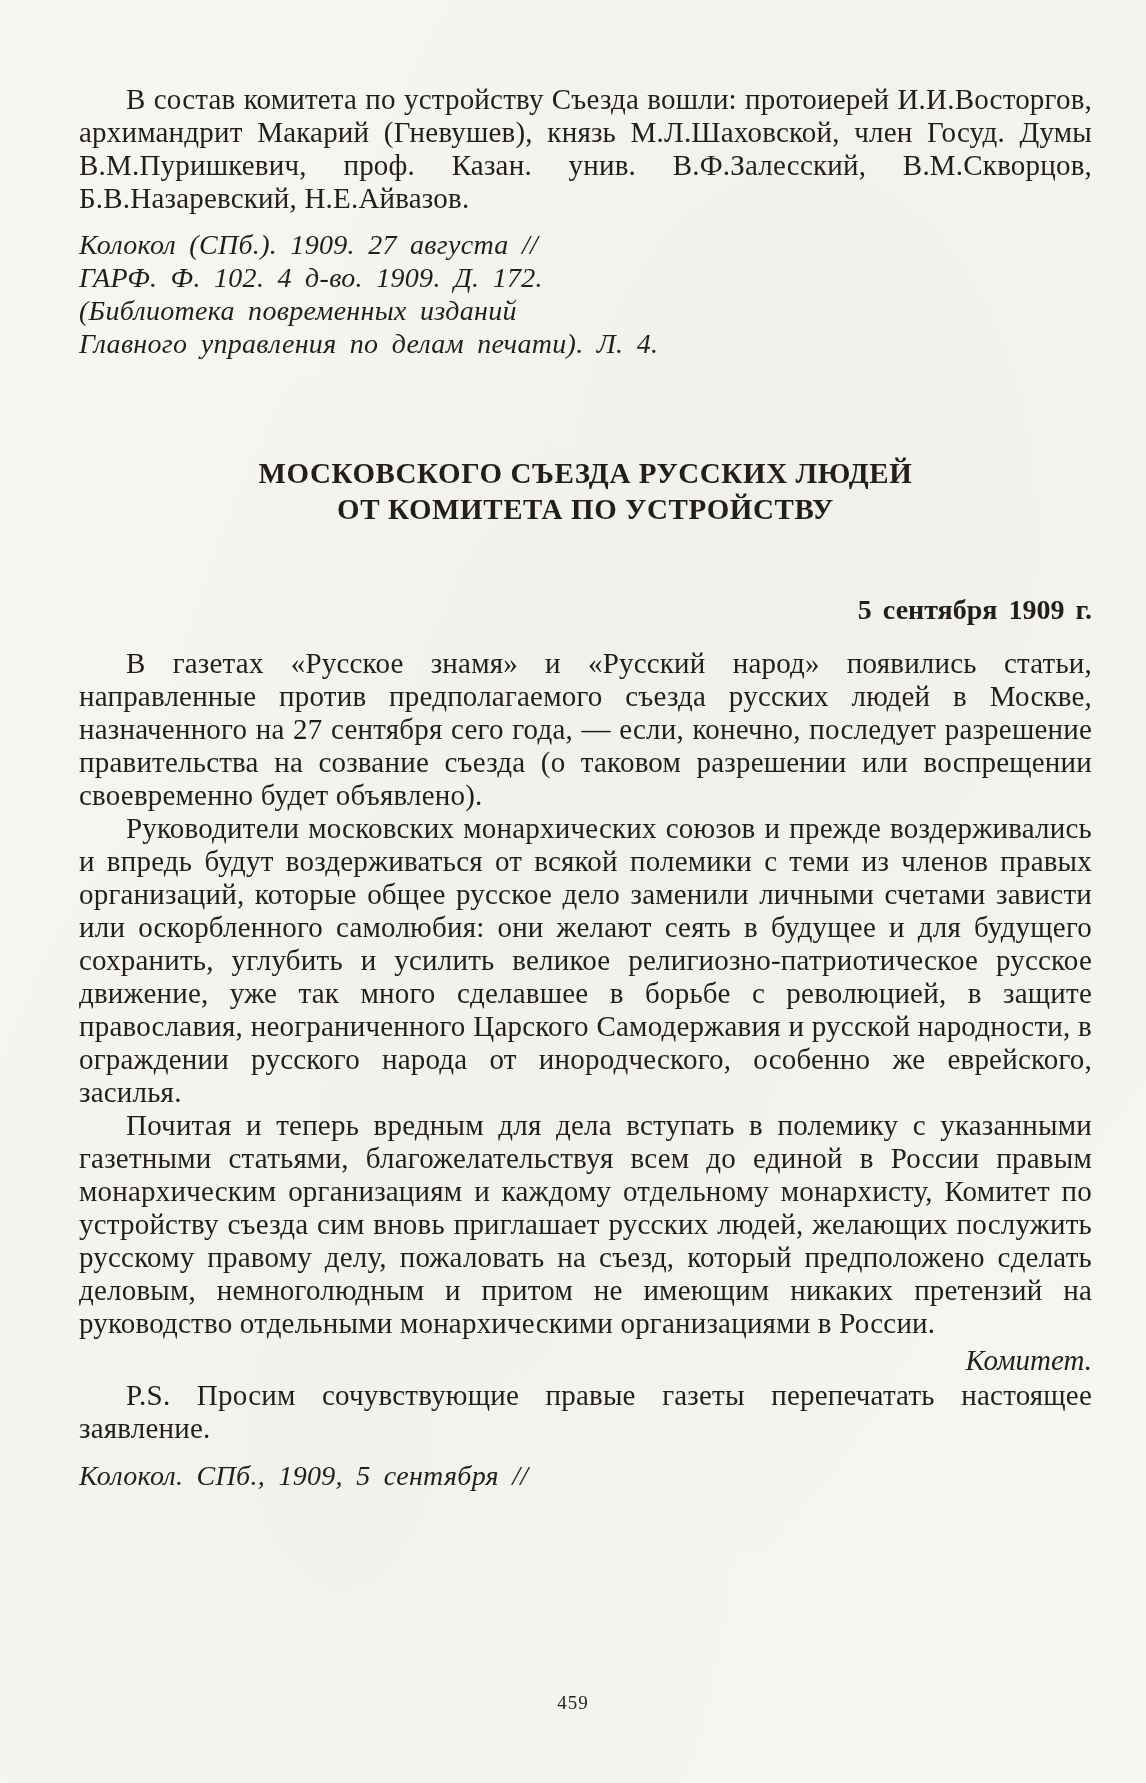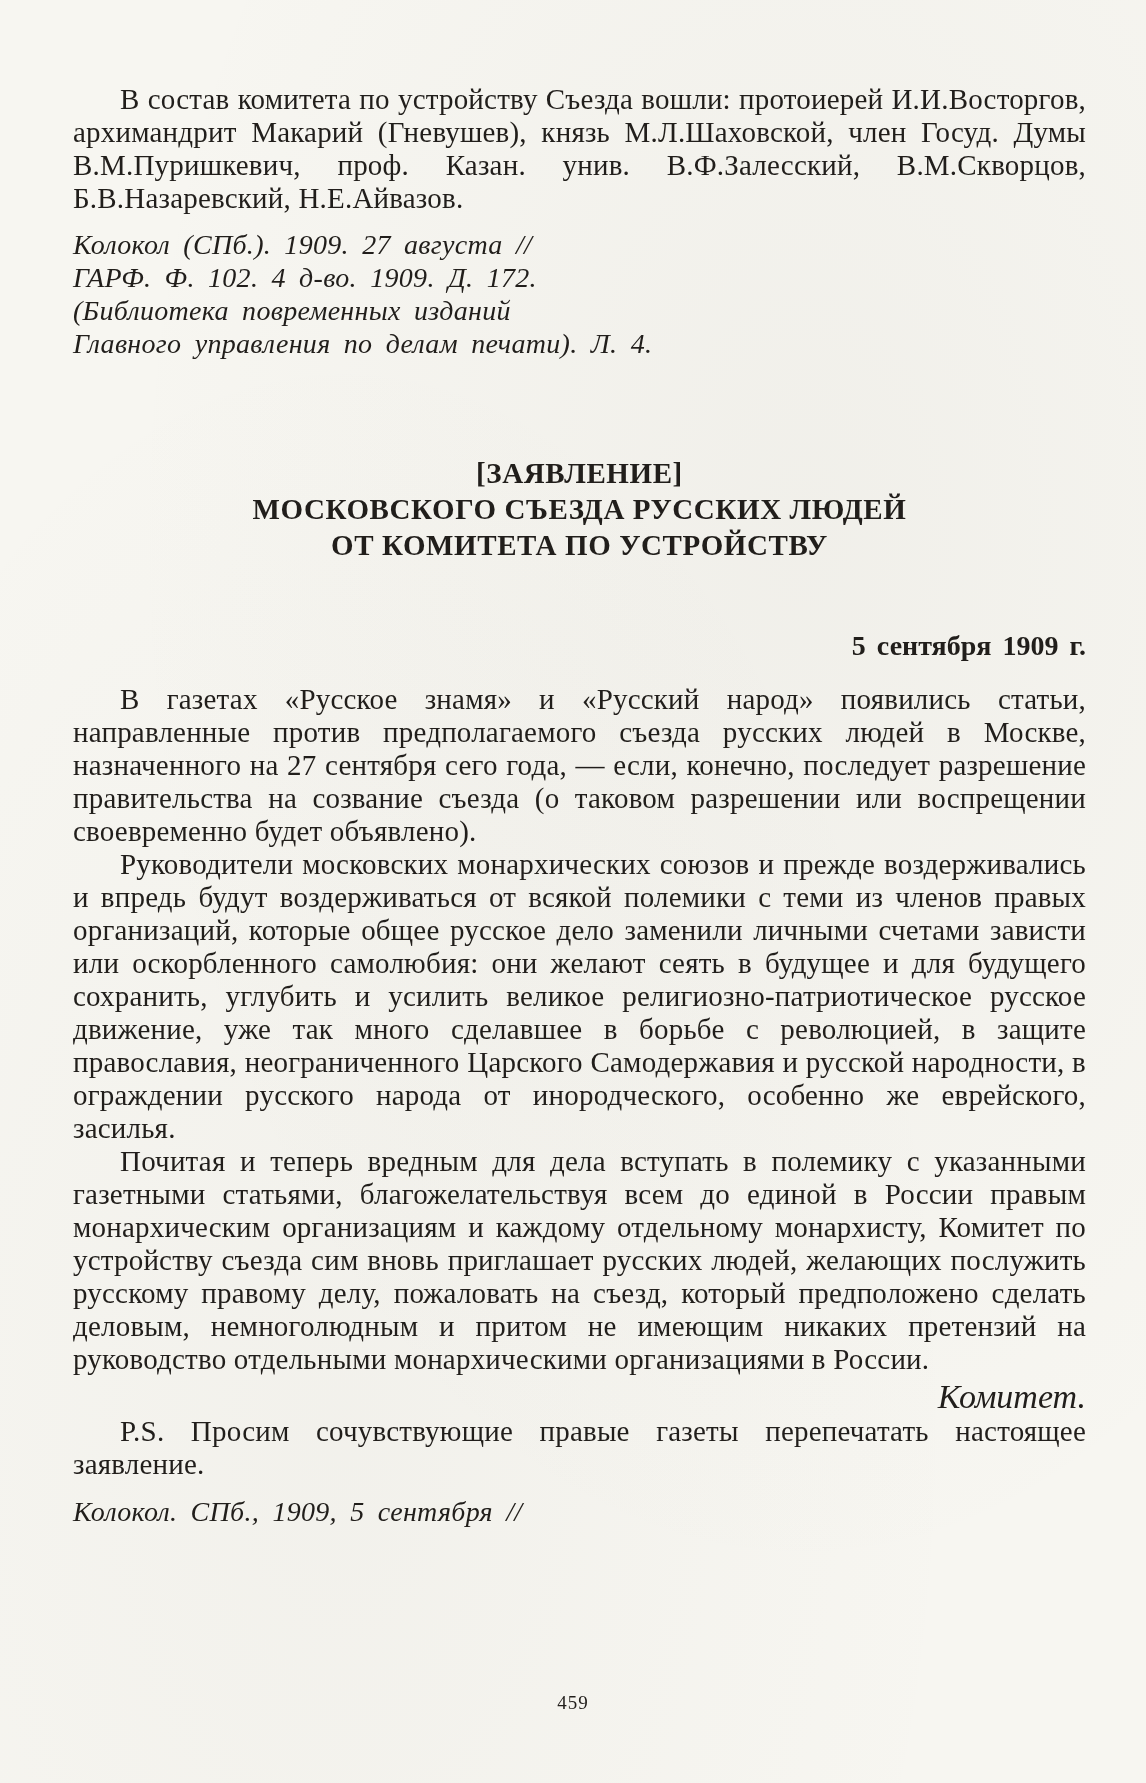--- a/index.html
+++ b/index.html
@@ -15,21 +15,21 @@
     background:
       radial-gradient(ellipse at 70% 30%, rgba(120,115,100,0.05), rgba(0,0,0,0) 60%),
       radial-gradient(ellipse at 30% 80%, rgba(120,115,100,0.04), rgba(0,0,0,0) 55%),
       #f7f6f1;
     color: #211e1b;
     font-family: "Liberation Serif", "DejaVu Serif", serif;
     overflow: hidden;
   }
   .content {
     position: absolute;
-    left: 73px;
+    left: 79px;
     top: 83px;
     width: 1013px;
   }
   .body-text {
     font-size: 29px;
     line-height: 33px;
     text-align: justify;
     text-indent: 47px;
     margin: 0;
     letter-spacing: 0.2px;
@@ -58,21 +58,21 @@
     font-size: 28px;
     line-height: 33px;
     word-spacing: 4px;
     font-weight: bold;
   }
   .doc-body { margin-top: 21px; }
   .signature {
     margin-top: 4px;
     text-align: right;
     font-style: italic;
-    font-size: 34px;
+    font-size: 29px;
     line-height: 33px;
   }
   .postscript { margin-top: 2px; }
   .page-number {
     position: absolute;
     left: 0;
     right: 0;
     top: 1692px;
     text-align: center;
     font-size: 19px;
@@ -88,21 +88,20 @@
     <p class="body-text">В состав комитета по устройству Съезда вошли: протоиерей И.И.Восторгов, архимандрит Макарий (Гневушев), князь М.Л.Шаховской, член Госуд. Думы В.М.Пуришкевич, проф. Казан. унив. В.Ф.Залесский, В.М.Скворцов, Б.В.Назаревский, Н.Е.Айвазов.</p>
 
     <div class="citation citation-top">
       <div>Колокол (СПб.). 1909. 27 августа //</div>
       <div>ГАРФ. Ф. 102. 4 д-во. 1909. Д. 172.</div>
       <div>(Библиотека повременных изданий</div>
       <div>Главного управления по делам печати). Л. 4.</div>
     </div>
 
     <div class="heading">
-      <div>[ЗАЯВЛЕНИЕ]</div>
       <div>МОСКОВСКОГО СЪЕЗДА РУССКИХ ЛЮДЕЙ</div>
       <div>ОТ КОМИТЕТА ПО УСТРОЙСТВУ</div>
     </div>
 
     <div class="dateline">5 сентября 1909 г.</div>
 
     <div class="doc-body">
       <p class="body-text">В газетах «Русское знамя» и «Русский народ» появились статьи, направленные против предполагаемого съезда русских людей в Москве, назначенного на 27 сентября сего года, — если, конечно, последует разрешение правительства на созвание съезда (о таковом разрешении или воспрещении своевременно будет объявлено).</p>
       <p class="body-text">Руководители московских монархических союзов и прежде воздерживались и впредь будут воздерживаться от всякой полемики с теми из членов правых организаций, которые общее русское дело заменили личными счетами зависти или оскорбленного самолюбия: они желают сеять в будущее и для будущего сохранить, углубить и усилить великое религиозно-патриотическое русское движение, уже так много сделавшее в борьбе с революцией, в защите православия, неограниченного Царского Самодержавия и русской народности, в ограждении русского народа от инородческого, особенно же еврейского, засилья.</p>
       <p class="body-text">Почитая и теперь вредным для дела вступать в полемику с указанными газетными статьями, благожелательствуя всем до единой в России правым монархическим организациям и каждому отдельному монархисту, Комитет по устройству съезда сим вновь приглашает русских людей, желающих послужить русскому правому делу, пожаловать на съезд, который предположено сделать деловым, немноголюдным и притом не имеющим никаких претензий на руководство отдельными монархическими организациями в России.</p>

